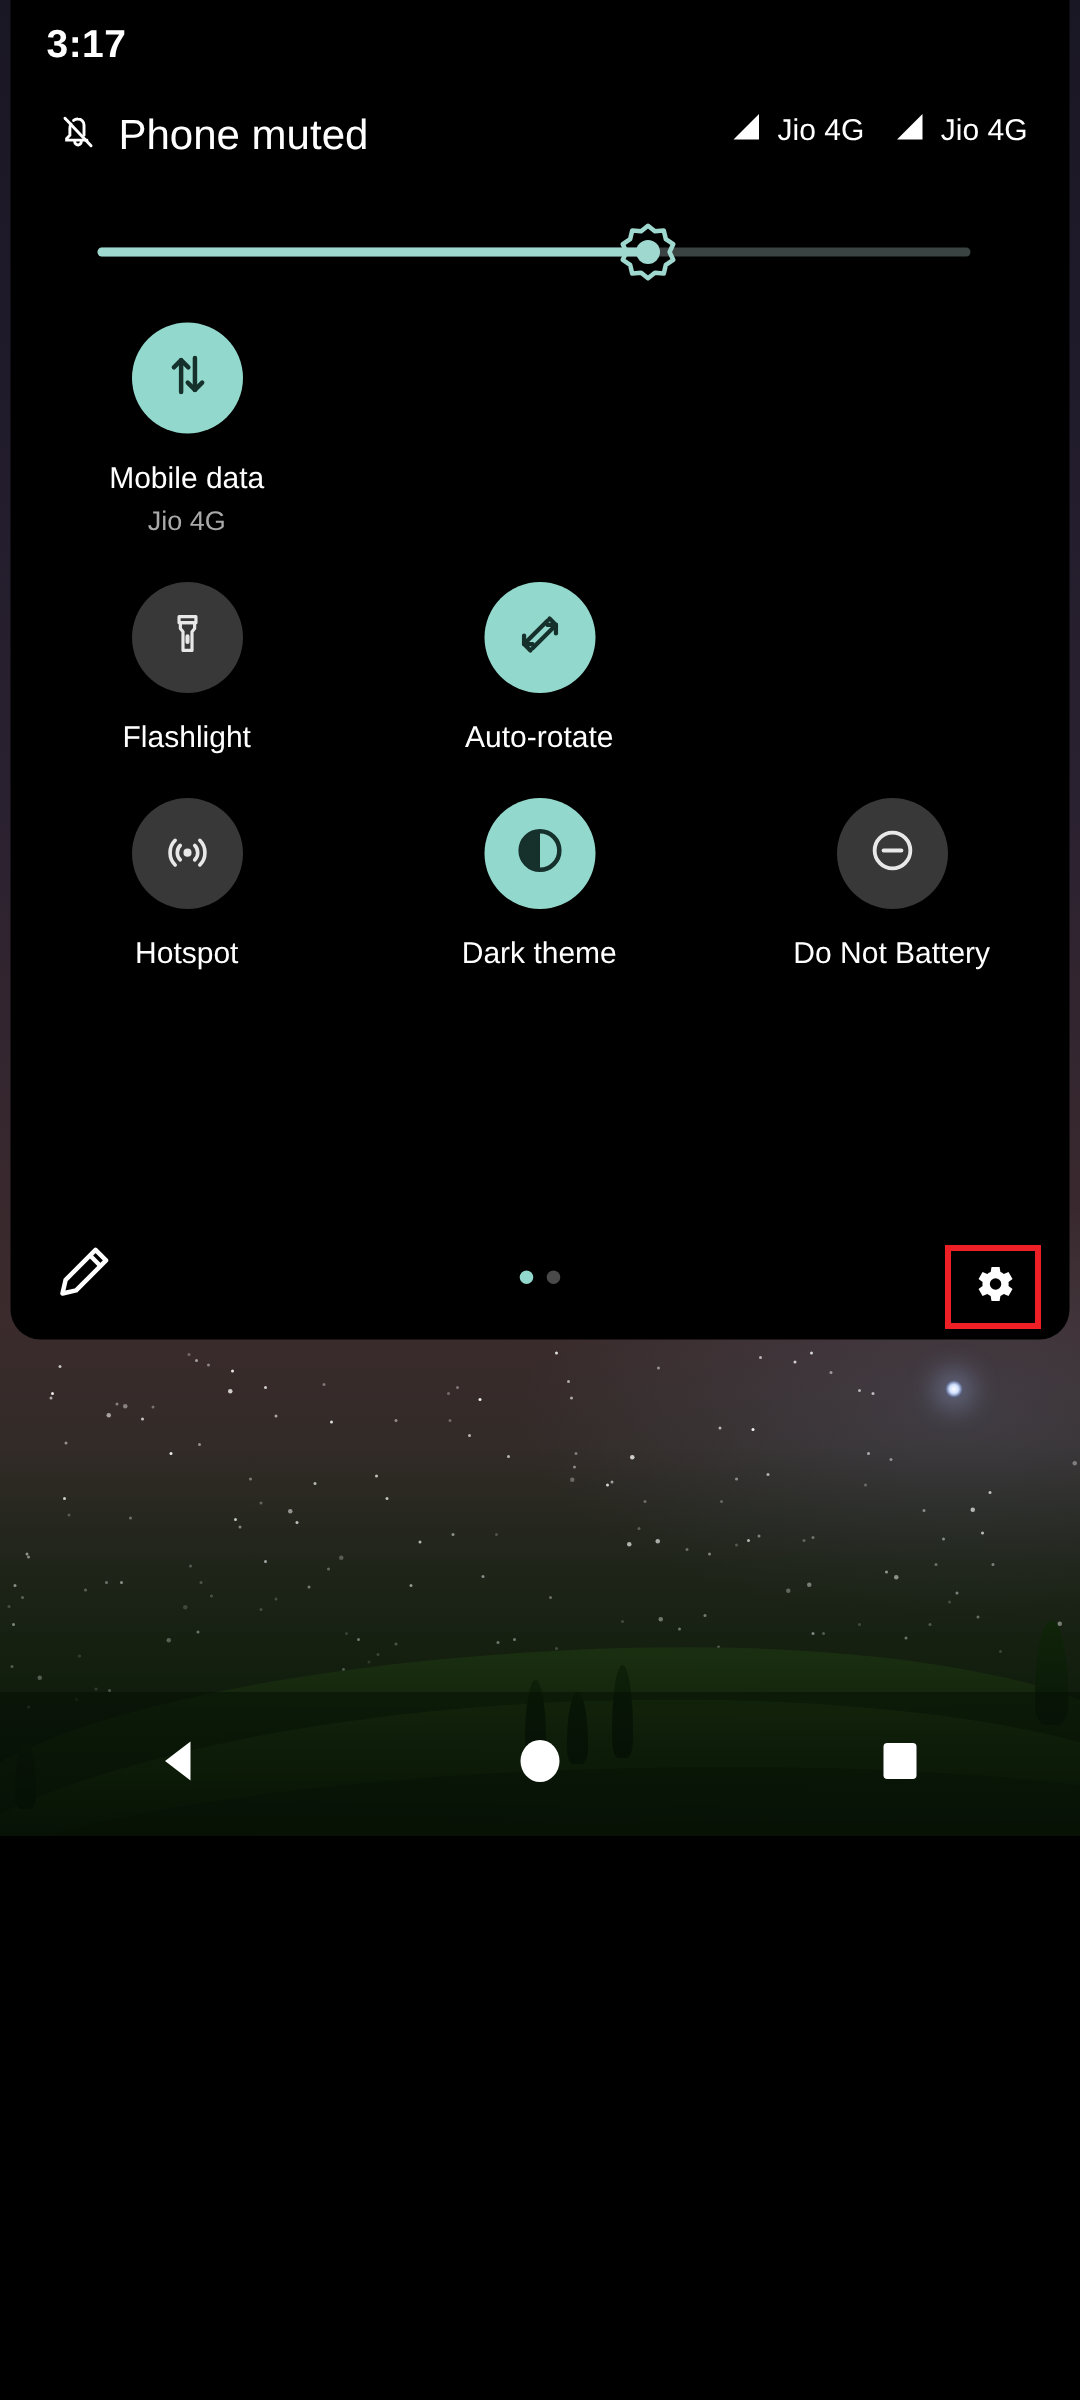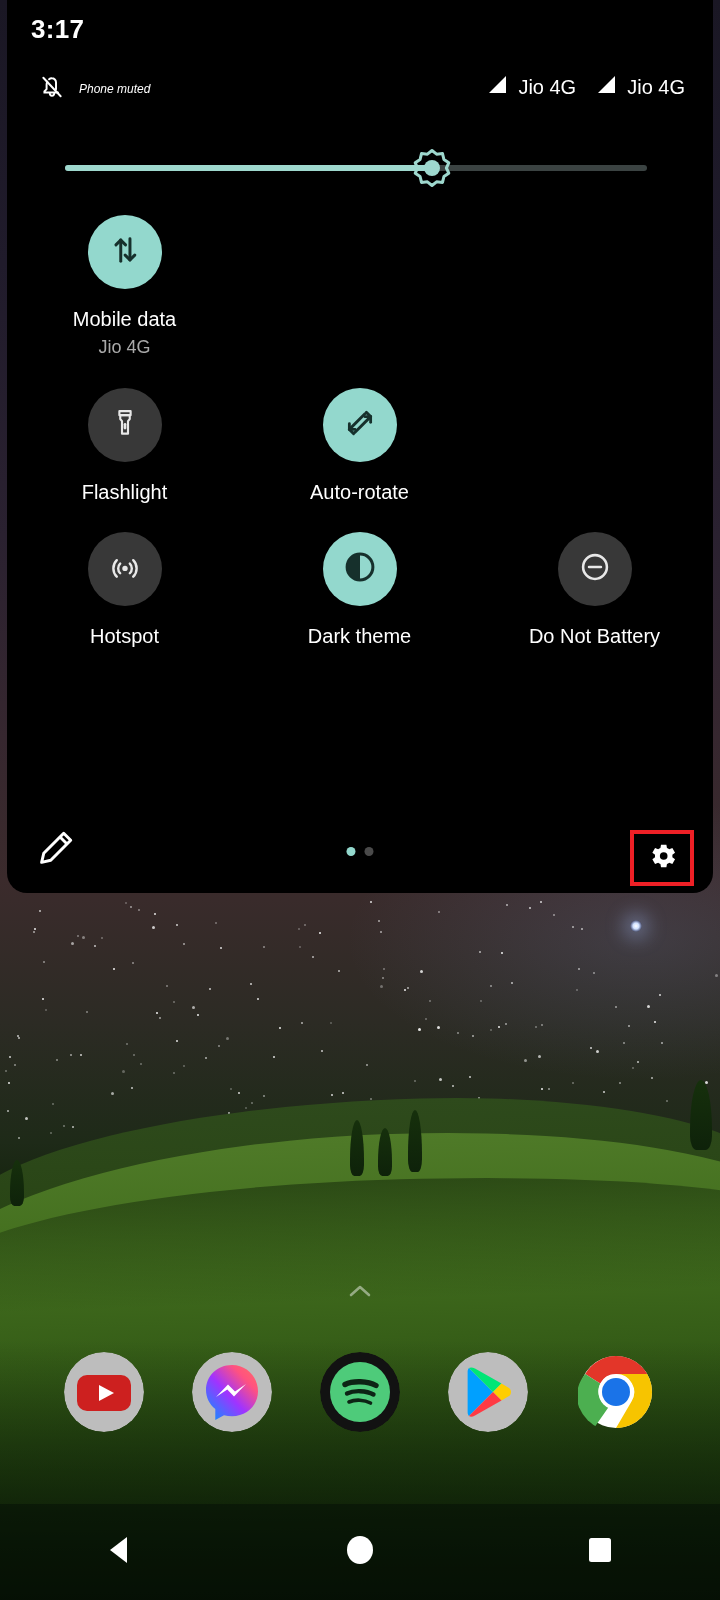--- a/index.html
+++ b/index.html
@@ -2,21 +2,21 @@
 <html><head>
 <meta charset="utf-8">
 <style>
   * { margin:0; padding:0; box-sizing:border-box; }
   html, body {
     width:720px; height:1600px;
     background:#000;
     font-family:"Liberation Sans", sans-serif;
     overflow:hidden;
   }
-  #screen { position:relative; width:720px; height:1600px; overflow:hidden; }
+  #screen { position:relative; width:720px; height:1224px; overflow:hidden; }
 
   
   #wallpaper { position:absolute; inset:0; background:#15121c; }
   .sky {
     position:absolute; left:0; top:0; width:720px; height:1190px;
     background:
       radial-gradient(ellipse 420px 200px at 640px 940px, rgba(120,140,190,.18), transparent 70%),
       linear-gradient(to bottom,
         #1a1724 0%, #201b2b 22%, #2a2130 45%,
         #36272f 62%, #3b2b2c 74%, #2c2b24 86%, #1e2a18 96%, #16250f 100%);
@@ -67,21 +67,21 @@
     position:absolute; left:0; top:0; width:100%; height:60px;
   }
   .sb-time {
     position:absolute; left:24px; top:14px;
     font-size:26px; font-weight:bold; color:#fff; letter-spacing:.3px;
   }
   #status-row {
     position:absolute; left:0; top:72px; width:100%; height:42px;
   }
   .mute-wrap { position:absolute; left:32px; top:2px; display:flex; align-items:center; gap:14px; }
-  .mute-label { font-size:12px; color:#fff;font-style:italic; }
+  .mute-label { font-size:28px; color:#fff; }
   .signals { position:absolute; right:28px; top:2px; display:flex; align-items:center; gap:18px; }
   .sig { display:flex; align-items:center; gap:9px; }
   .sig-label { font-size:20px; color:#fff; }
 
   
   #brightness {
     position:absolute; left:58px; top:158px; width:582px; height:20px;
   }
   .br-track {
     position:absolute; left:0; top:7px; width:100%; height:6px;

